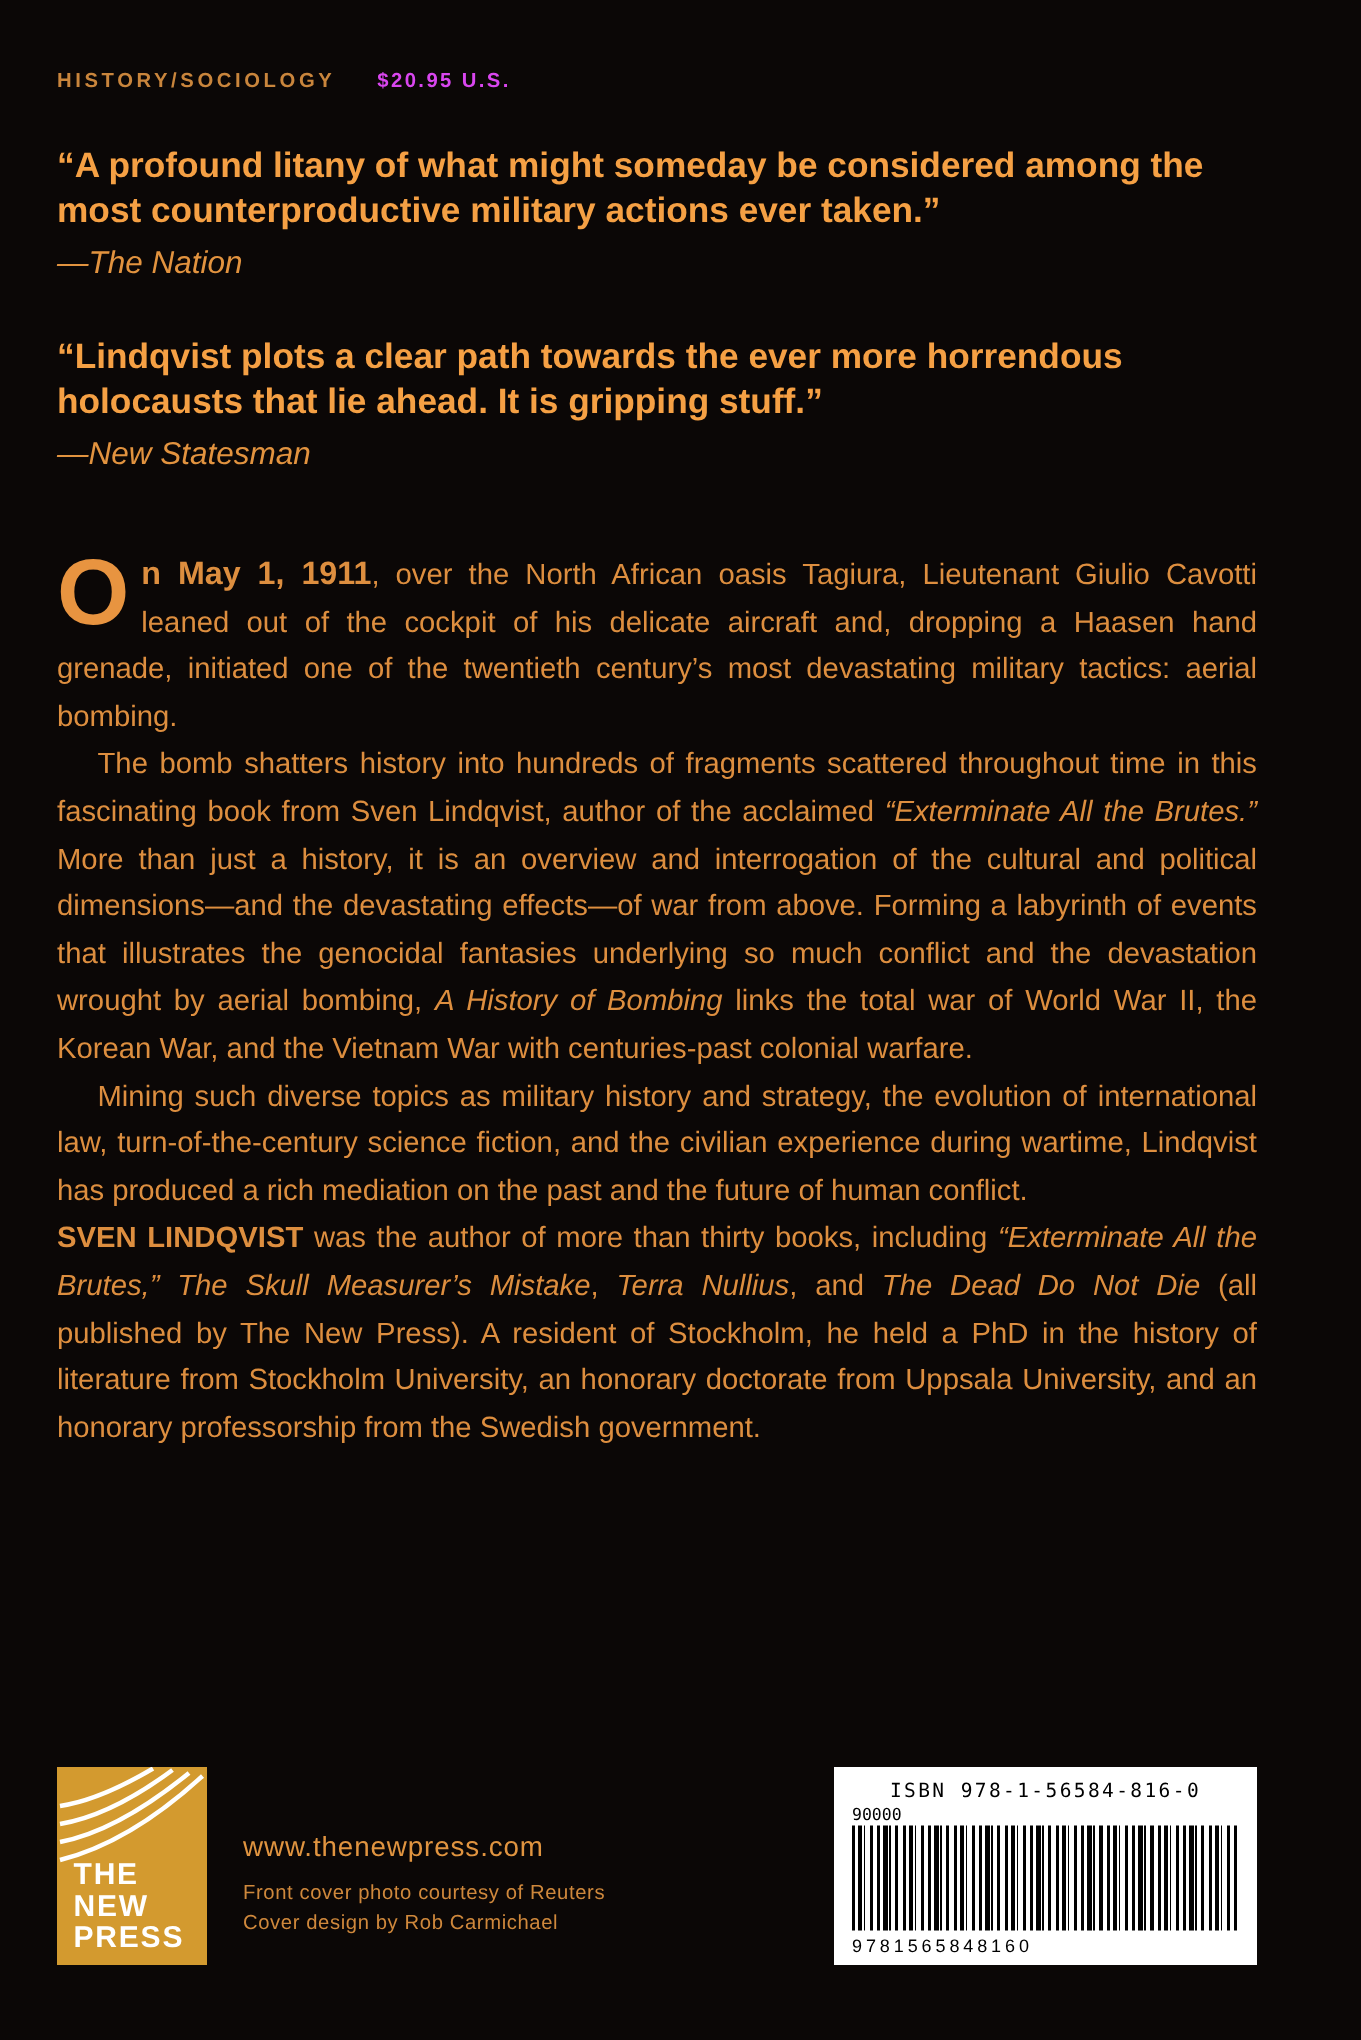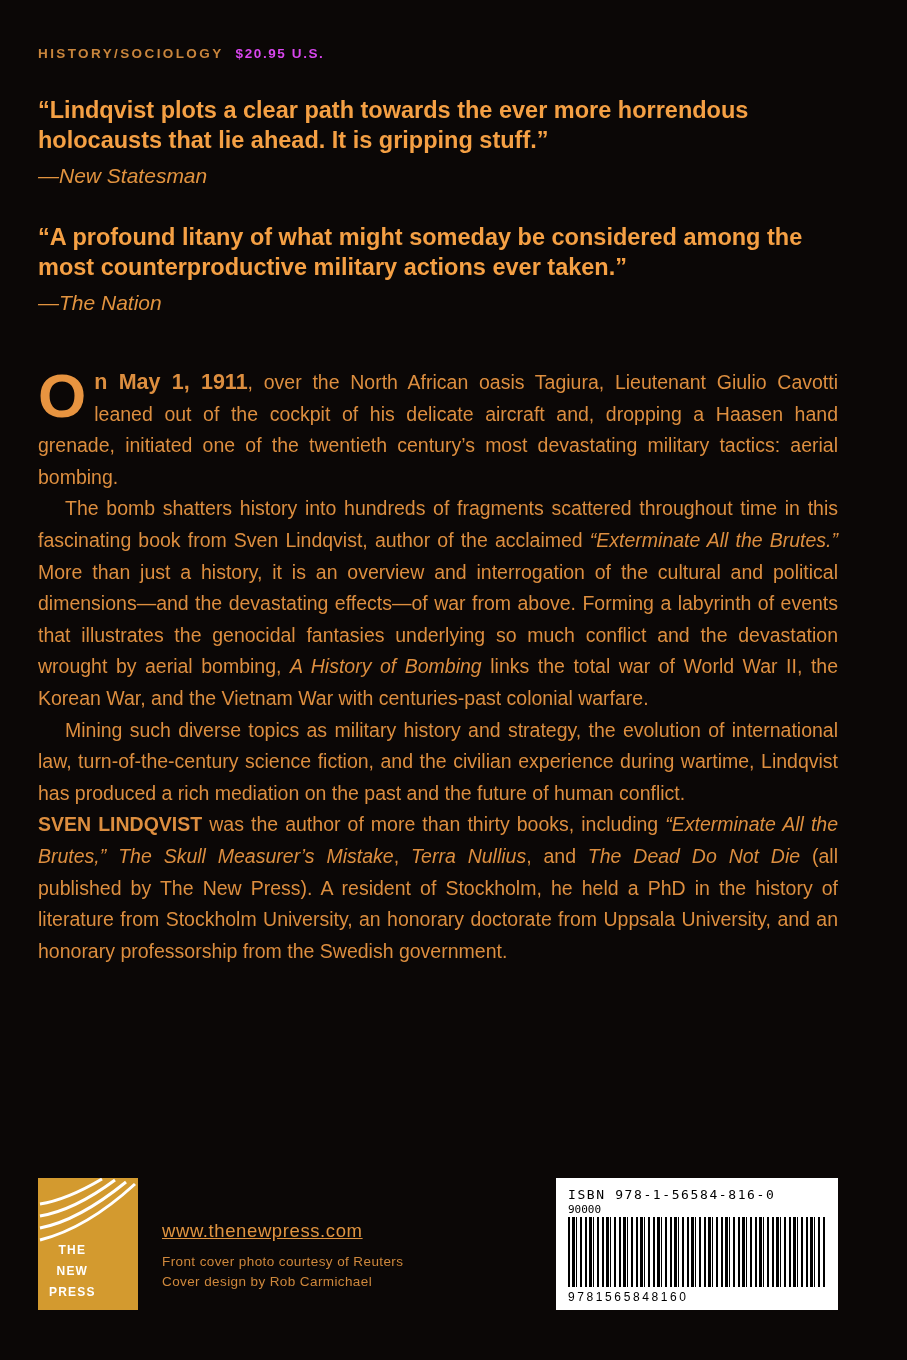--- a/index.html
+++ b/index.html
@@ -4,45 +4,45 @@
 <style>
   * { margin:0; padding:0; box-sizing:border-box; }
   html,body { background:#000; }
   body { font-family:"Liberation Sans", sans-serif; }
   .page {
     position:relative; width:907px; height:1360px; margin:0 auto;
     background:#0b0706; overflow:hidden; color:#dd8e3f;
   }
   .content { padding:46px 69px 0 38px; }
 
-  .topline { display:flex; align-items:baseline; gap:12px; font-size:13.5px; font-weight:bold; letter-spacing:2.4px; }
+  .topline { display:flex; align-items:baseline; gap:28px; font-size:13.5px; font-weight:bold; letter-spacing:2.4px; }
   .category { color:#c9853c; }
   .price { color:#d946ef; letter-spacing:1.6px; }
 
   .quote-block { margin-top:34px; max-width:800px; }
   .quote-text { color:#f5a044; font-weight:bold; font-size:23.5px; line-height:30px; }
   .quote-attr { color:#e2933f; font-style:italic; font-size:21px; margin-top:9px; }
 
   .body-copy { margin-top:52px; font-size:19.5px; line-height:31.6px; text-align:justify; color:#dd8e3f; }
   .para { text-align:justify; }
   .para.indent { text-indent:27px; }
   .dropcap { float:left; font-size:62px; line-height:50px; font-weight:bold; padding:4px 8px 0 0; color:#e89440; }
   .lead-bold { font-weight:bold; font-size:21.5px; }
   .bio { }
 
   .footer { position:absolute; left:38px; right:69px; bottom:50px; height:132px; display:flex; }
   .logo { position:relative; flex:none; width:100px; height:132px; background:#d39a2f; }
   .logo svg { display:block; }
-  .logo-text { position:absolute; left:11px; bottom:7px; color:#fff; font-weight:bold; font-size:12px; line-height:21px; letter-spacing:1.2px;text-align:center; }
+  .logo-text { position:absolute; left:11px; bottom:7px; color:#fff; font-weight:bold; font-size:20px; line-height:21px; letter-spacing:1.2px; }
   .footer-mid { flex:1; padding:42px 0 0 24px; }
-  .website { color:#e09440; font-size:18.5px; letter-spacing:0.6px;text-decoration:underline; }
+  .website { color:#e09440; font-size:18.5px; letter-spacing:0.6px; }
   .credits { margin-top:10px; color:#cf883c; font-size:13.5px; line-height:20px; letter-spacing:0.4px; }
 
   .barcode-box { flex:none; width:282px; height:132px; background:#ffffff; padding:9px 12px 6px; display:flex; flex-direction:column; color:#000; }
-  .isbn-line { font-family:"DejaVu Sans Mono", monospace; font-size:13px; letter-spacing:1.6px; text-align:left; white-space:nowrap; }
+  .isbn-line { font-family:"DejaVu Sans Mono", monospace; font-size:13px; letter-spacing:1.6px; text-align:center; white-space:nowrap; }
   .addon { font-family:"DejaVu Sans Mono", monospace; font-size:11px; text-align:left; padding-right:16px; margin-top:1px; }
   .bars {
     flex:1; margin-top:1px;
     background:
       repeating-linear-gradient(90deg,
         #000 0 2px, #fff 2px 4px,
         #000 4px 7px, #fff 7px 8px,
         #000 8px 9px, #fff 9px 12px,
         #000 12px 14px, #fff 14px 17px);
   }
@@ -53,27 +53,27 @@
 
 <div class="page">
   <div class="content">
 
     <div class="topline">
       <span class="category">HISTORY/SOCIOLOGY</span>
       <span class="price">$20.95 U.S.</span>
     </div>
 
     <div class="quote-block">
-      <div class="quote-text">“Lindqvist plots a clear path towards the ever more horrendous holocausts that lie ahead. It is gripping stuff.”</div>
-      <div class="quote-attr">—New Statesman</div>
+      <div class="quote-text">“A profound litany of what might someday be considered among the most counterproductive military actions ever taken.”</div>
+      <div class="quote-attr">—The Nation</div>
     </div>
 
     <div class="quote-block">
-      <div class="quote-text">“A profound litany of what might someday be considered among the most counterproductive military actions ever taken.”</div>
-      <div class="quote-attr">—The Nation</div>
+      <div class="quote-text">“Lindqvist plots a clear path towards the ever more horrendous holocausts that lie ahead. It is gripping stuff.”</div>
+      <div class="quote-attr">—New Statesman</div>
     </div>
 
     <div class="body-copy">
       <p class="para first">
         <span class="dropcap">O</span><span class="lead-bold">n May 1, 1911</span><span>, over the North African oasis Tagiura, Lieutenant Giulio Cavotti leaned out of the cockpit of his delicate aircraft and, dropping a Haasen hand grenade, initiated one of the twentieth century’s most devastating military tactics: aerial bombing.</span>
       </p>
       <p class="para indent"><span>The bomb shatters history into hundreds of fragments scattered throughout time in this fascinating book from Sven Lindqvist, author of the acclaimed </span><span style="font-style: italic;">“Exterminate All the Brutes.”</span><span> More than just a history, it is an overview and interrogation of the cultural and political dimensions—and the devastating effects—of war from above. Forming a labyrinth of events that illustrates the genocidal fantasies underlying so much conflict and the devastation wrought by aerial bombing, </span><span style="font-style: italic;">A History of Bombing</span><span> links the total war of World War II, the Korean War, and the Vietnam War with centuries-past colonial warfare.</span></p>
       <p class="para indent"><span>Mining such diverse topics as military history and strategy, the evolution of international law, turn-of-the-century science fiction, and the civilian experience during wartime, Lindqvist has produced a rich mediation on the past and the future of human conflict.</span></p>
       <p class="para bio"><span style="font-weight: bold;">SVEN LINDQVIST</span><span> was the author of more than thirty books, including </span><span style="font-style: italic;">“Exterminate All the Brutes,”</span><span> </span><span style="font-style: italic;">The Skull Measurer’s Mistake</span><span>, </span><span style="font-style: italic;">Terra Nullius</span><span>, and </span><span style="font-style: italic;">The Dead Do Not Die</span><span> (all published by The New Press). A resident of Stockholm, he held a PhD in the history of literature from Stockholm University, an honorary doctorate from Uppsala University, and an honorary professorship from the Swedish government.</span></p>
     </div>

